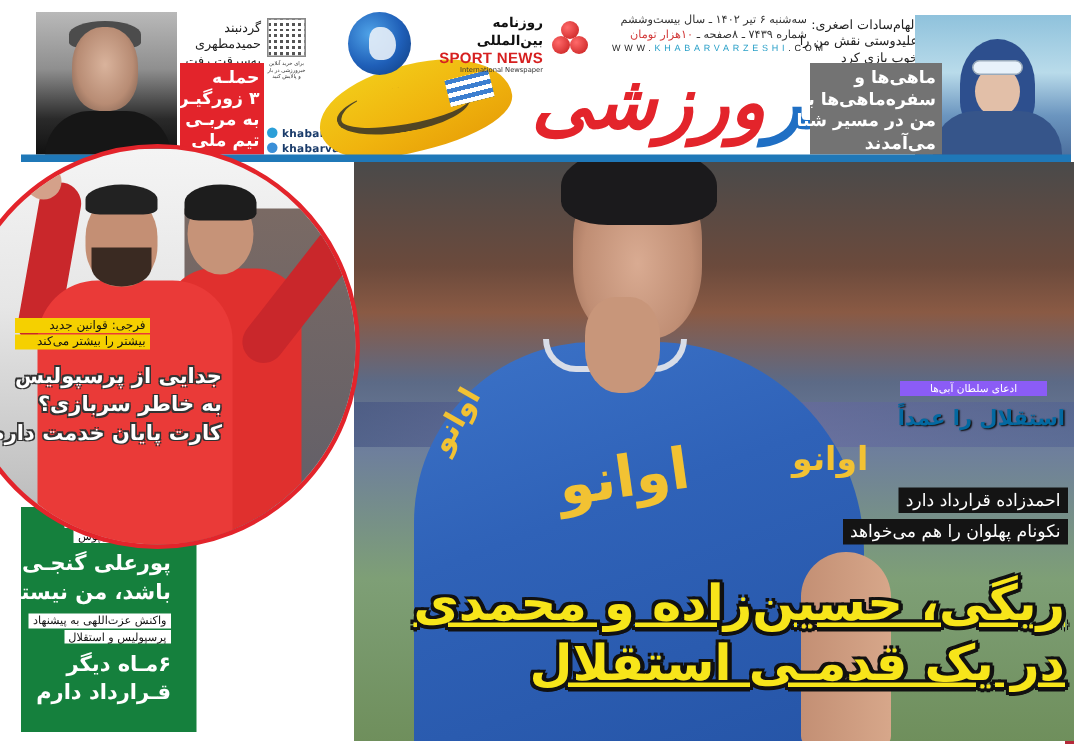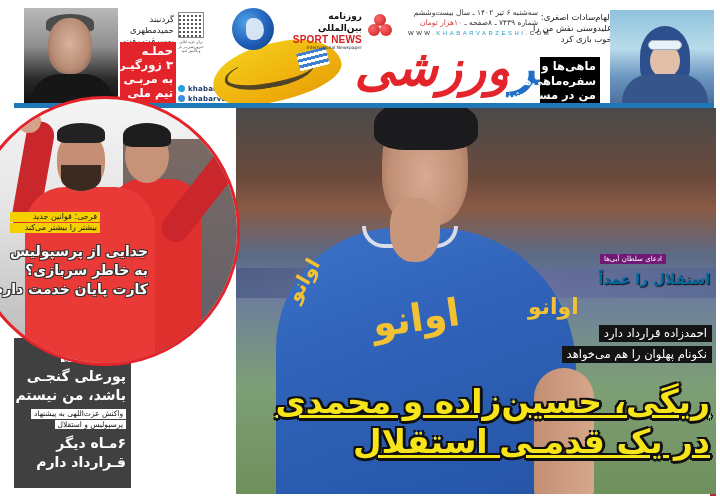--- a/index.html
+++ b/index.html
@@ -71,21 +71,21 @@
   .issue-web .hl { color: #2aa0c8; }
 
   
   .swim-kicker { position: absolute; left: 532px; top: 12px; width: 80px; text-align: right; font-size: 8.5px; line-height: 11px; color: #222; }
   .swim-photo { position: absolute; left: 610px; top: 10px; width: 104px; height: 96px; overflow: hidden;
     background: linear-gradient(180deg, #8fc2dc 0%, #b9dbea 40%, #6b95bf 70%, #4a6d9c 100%); }
   .swim-cap { position: absolute; left: 30px; top: 16px; width: 50px; height: 60px; border-radius: 50% 50% 30% 30%; background: #2d4f8e; }
   .swim-face { position: absolute; left: 40px; top: 34px; width: 30px; height: 34px; border-radius: 50%; background: #e2bfa8; }
   .swim-goggles { position: absolute; left: 38px; top: 30px; width: 34px; height: 10px; border-radius: 6px; background: #e8f2fb; border: 1px solid #9ab; }
   .swim-body { position: absolute; left: 12px; top: 64px; width: 86px; height: 40px; border-radius: 28px 28px 0 0; background: #36558a; }
-  .swim-box { position: absolute; left: 540px; top: 57px; width: 60px; height: 61px; background: #000000; padding: 2px 4px; }
+  .swim-box { position: absolute; left: 540px; top: 42px; width: 88px; height: 61px; background: #737373; padding: 2px 4px; }
   .swim-box .line { display: block; color: #fff; font-weight: bold; font-size: 11.5px; line-height: 14.5px; text-align: right; white-space: nowrap; }
 
   
   .main { position: absolute; left: 0; top: 108px; width: 720px; height: 388px; background: #fff; }
   .hero { position: absolute; left: 236px; top: 0px; width: 480px; height: 386px; overflow: hidden;
     background: linear-gradient(180deg, #4a4a4a 0%, #6b4a3c 18%, #8a5a44 26%, #5c6a86 38%, #6e7f9c 50%, #7e9f76 72%, #6f8f5c 100%); }
   .hero-stripe { position: absolute; left: 0; top: 160px; width: 480px; height: 30px; background: linear-gradient(90deg, #3f4f7f, #6e6aa8, #4f6092); opacity: 0.55; }
   .player-head { position: absolute; left: 146px; top: -2px; width: 86px; height: 120px; border-radius: 45% 45% 40% 40%;
     background: radial-gradient(ellipse at 50% 58%, #d9ab92 0%, #c08e74 60%, #8a5e4a 100%); }
   .player-hair { position: absolute; left: 138px; top: -10px; width: 104px; height: 52px; border-radius: 50% 50% 30% 30%; background: #1b1a1c; }
@@ -115,27 +115,27 @@
   .p1-hair { position: absolute; left: 84px; top: 24px; width: 48px; height: 20px; border-radius: 50% 50% 20% 20%; background: #222; }
   .p1-beard { position: absolute; left: 88px; top: 66px; width: 40px; height: 26px; border-radius: 0 0 50% 50%; background: #3a2a22; }
 
   .circle-kicker { position: absolute; left: 10px; top: 104px; width: 90px; z-index: 3; }
   .circle-kicker .line { display: block; background: #f5d000; color: #111; font-size: 8px; line-height: 10px; padding: 0 3px; margin-bottom: 1px; text-align: right; white-space: nowrap; }
   .circle-head { position: absolute; left: 10px; top: 134px; width: 138px; z-index: 3; text-align: right; }
   .circle-head .line { display: block; color: #ffffff; font-weight: bold; font-size: 14px; line-height: 19px; white-space: nowrap;
     text-shadow: 1px 1px 0 #333, -1px -1px 0 #333, 1px -1px 0 #333, -1px 1px 0 #333; }
 
   
-  .left-col { position: absolute; left: 14px; top: 230px; width: 117px; height: 150px; background: #404040; z-index: 1; padding: 4px 5px; }
+  .left-col { position: absolute; left: 14px; top: 230px; width: 117px; height: 150px; background: #15803d; z-index: 1; padding: 4px 17px; }
   .lc-kicker { display: block; background: #fff; color: #111; font-size: 7.5px; line-height: 9.5px; padding: 0 3px; margin-bottom: 1px; text-align: right; white-space: nowrap; width: fit-content; margin-left: 0; }
   .lc-head { display: block; color: #fff; font-weight: bold; font-size: 14px; line-height: 19px; text-align: right; white-space: nowrap; }
   .lc-gap { height: 4px; }
 
   
-  .esteghlal-tag { position: absolute; left: 600px; top: 146px; background: #701a75; color: #fff; font-size: 7px; line-height: 10px; padding: 0 4px; z-index: 3; }
+  .esteghlal-tag { position: absolute; left: 600px; top: 146px; background: #8b5cf6; color: #fff; font-size: 7px; line-height: 10px; padding: 0 20px; z-index: 3; }
   .esteghlal-head { position: absolute; left: 520px; top: 160px; width: 190px; text-align: right; z-index: 3; }
   .esteghlal-head .line { display: block; color: #0369a1; font-weight: bold; font-size: 14px; line-height: 22px; white-space: nowrap;
     text-shadow: 1px 1px 1px #111; }
   .dark-bars { position: absolute; left: 540px; top: 214px; width: 172px; text-align: right; z-index: 3; }
   .dark-bars .line { display: inline-block; background: #141414; color: #fff; font-size: 11.5px; line-height: 17px; padding: 0 5px; margin-bottom: 1px; white-space: nowrap; margin-left: 48px; }
 
   
   .main-head { position: absolute; left: 252px; top: 274px; width: 458px; text-align: right; z-index: 4; }
   .main-head .line { display: block; color: #f7e51a; font-weight: bold; font-size: 33px; line-height: 40px; white-space: nowrap; letter-spacing: -0.5px;
     text-shadow: 2px 2px 0 #111, -2px -2px 0 #111, 2px -2px 0 #111, -2px 2px 0 #111, 0 3px 0 #111, 3px 0 0 #111; text-decoration: underline; }

